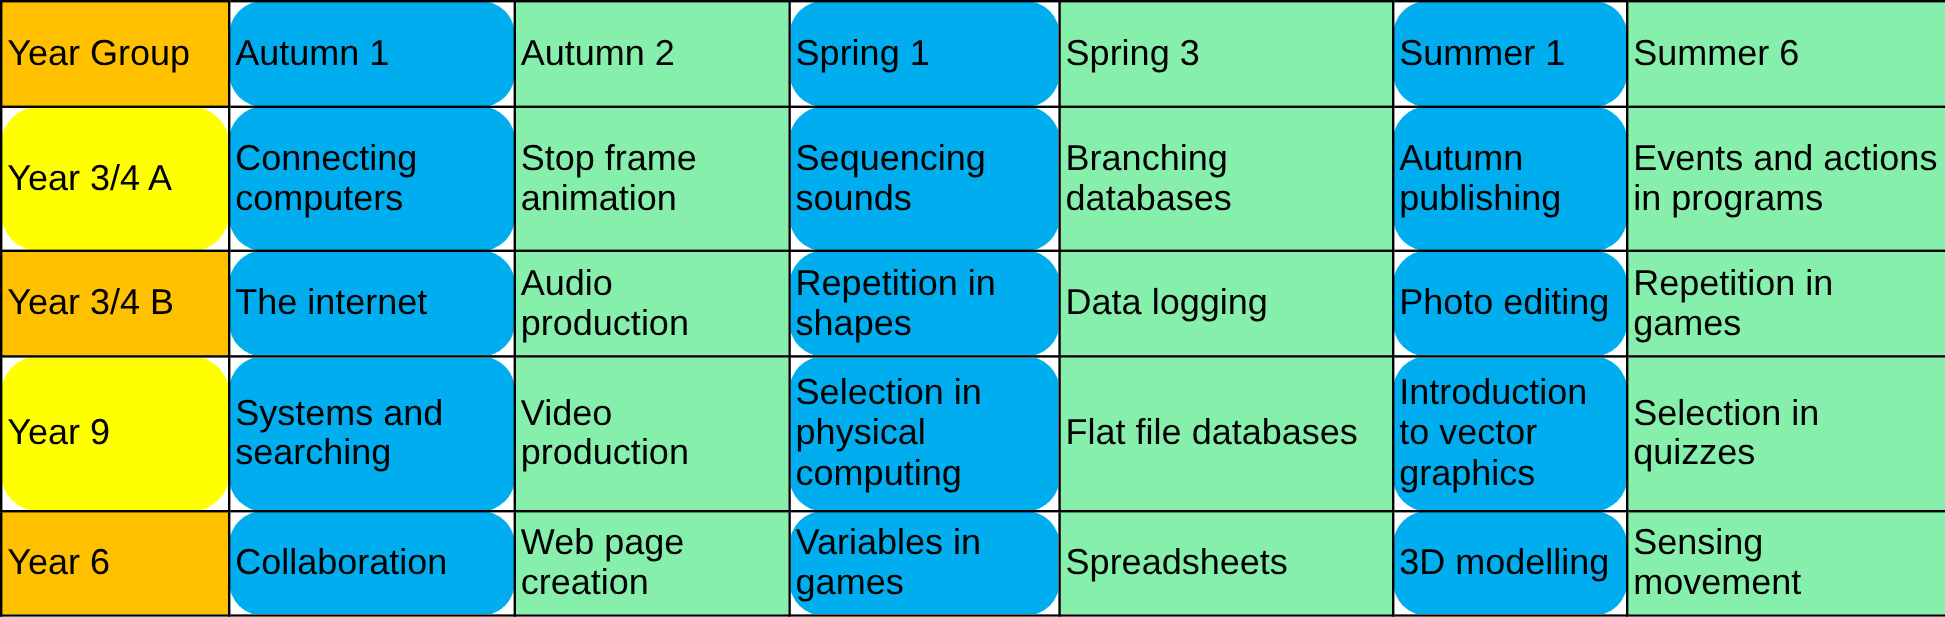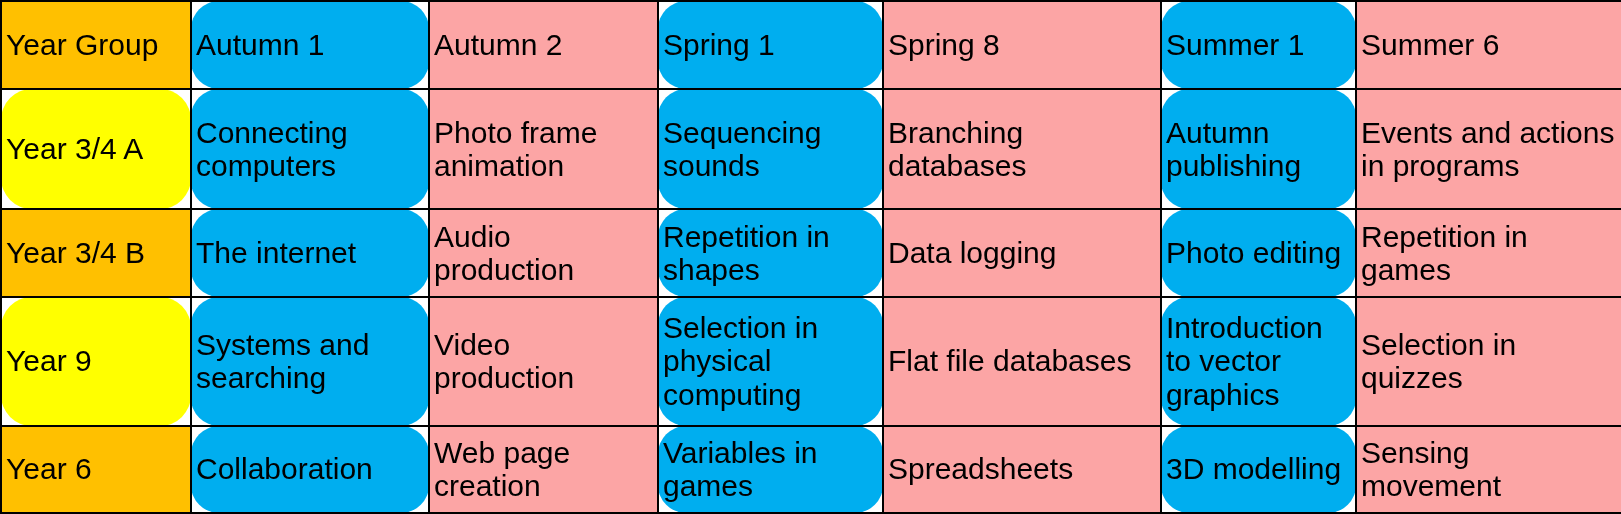--- a/index.html
+++ b/index.html
@@ -46,21 +46,21 @@
   tr.r-head { height: 88px; }
   tr.r0 { height: 117px; }
   tr.r1 { height: 85px; }
   tr.r2 { height: 125px; }
   tr.r3 { height: 85px; }
 
   
   .fill-orange   { background: #FFC000; }
   .fill-yellow   { background: #FFFF00; border-radius: 31px; }
   .fill-ltblue   { background: #00AEEF; border-radius: 28px; }
-  .fill-dkblue   { background: #fca5a5; }
+  .fill-dkblue   { background: #86efac; }
 
   .yearlabel { font-size: 30px; }
 </style>
 </head>
 <body>
 
 <table id="curriculum-table">
   <colgroup>
     <col class="c0">
       <col class="c1">
@@ -69,30 +69,30 @@
       <col class="c4">
       <col class="c5">
       <col class="c6">
   </colgroup>
   <thead>
     <tr class="r-head">
       <td class="fill-orange">Year Group</td>
       <td class="fill-ltblue">Autumn 1</td>
       <td class="fill-dkblue">Autumn 2</td>
       <td class="fill-ltblue">Spring 1</td>
-      <td class="fill-dkblue">Spring 8</td>
+      <td class="fill-dkblue">Spring 3</td>
       <td class="fill-ltblue">Summer 1</td>
       <td class="fill-dkblue">Summer 6</td>
     </tr>
   </thead>
   <tbody>
     <tr class="r0">
       <td class="yearlabel fill-yellow">Year 3/4 A</td>
       <td class="fill-ltblue">Connecting computers</td>
-      <td class="fill-dkblue">Photo frame animation</td>
+      <td class="fill-dkblue">Stop frame animation</td>
       <td class="fill-ltblue">Sequencing sounds</td>
       <td class="fill-dkblue">Branching databases</td>
       <td class="fill-ltblue">Autumn publishing</td>
       <td class="fill-dkblue">Events and actions in programs</td>
     </tr>
     <tr class="r1">
       <td class="yearlabel fill-orange">Year 3/4 B</td>
       <td class="fill-ltblue">The internet</td>
       <td class="fill-dkblue">Audio production</td>
       <td class="fill-ltblue">Repetition in shapes</td>

